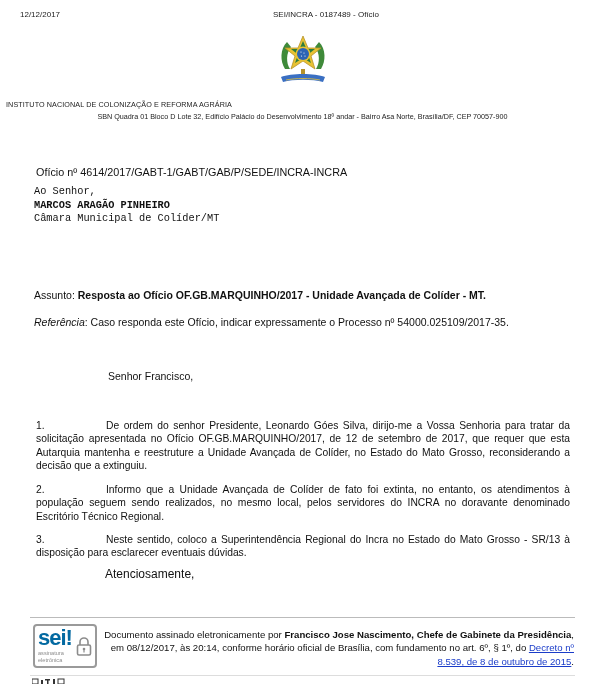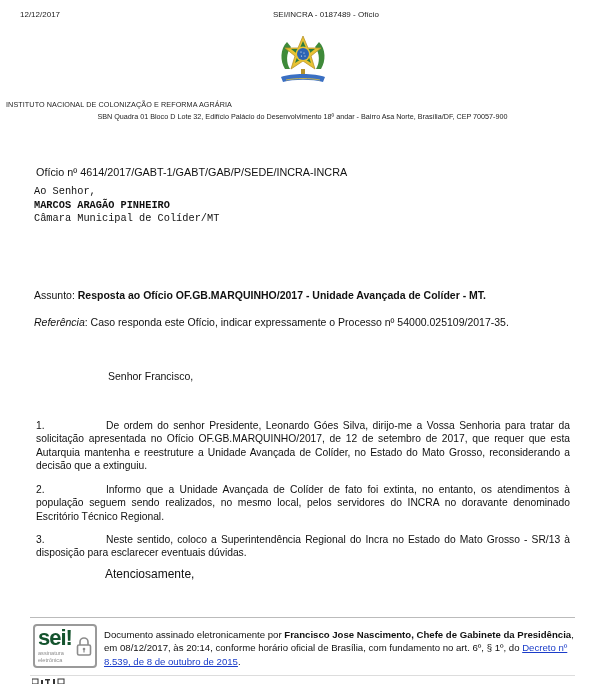--- a/index.html
+++ b/index.html
@@ -27,24 +27,24 @@
   .p1 { top: 419px; }
   .p2 { top: 483px; }
   .p3 { top: 533px; }
   .closing { left: 105px; top: 567px; font-size: 12px; }
   .sep-top { left: 30px; top: 617px; width: 545px; height: 1px; background: #bbb; }
   .sep-bot { left: 30px; top: 675px; width: 545px; height: 1px; background: #ddd; }
   .seal {
     left: 33px; top: 624px; width: 64px; height: 44px; border: 2px solid #9a9a9a;
     border-radius: 4px; box-sizing: border-box; background: #fff;
   }
-  .seal-word { position: absolute; left: 3px; top: 0px; font-size: 22px; font-weight: bold; color: #14532d; letter-spacing: -1px; line-height: 24px; }
+  .seal-word { position: absolute; left: 3px; top: 0px; font-size: 22px; font-weight: bold; color: #0369a1; letter-spacing: -1px; line-height: 24px; }
   .seal-sub { position: absolute; left: 3px; top: 24px; font-size: 5.6px; line-height: 6.5px; color: #8c8c8c; }
   .seal-lock { position: absolute; right: 3px; top: 10px; width: 16px; height: 20px; }
-  .sig-text { left: 104px; top: 628px; width: 470px; font-size: 9.6px; line-height: 13.4px; color: #111; }
+  .sig-text { left: 104px; top: 628px; width: 470px; font-size: 9.6px; line-height: 13.4px; color: #111; text-align: right; }
   .sig-link { color: #1a3cc9; text-decoration: underline; }
   .qr-stub { left: 32px; top: 678px; width: 70px; height: 6px; }
 </style>
 </head>
 <body>
 
 <div class="abs hdr hdr-date">12/12/2017</div>
 <div class="abs hdr hdr-title">SEI/INCRA - 0187489 - Ofício</div>
 
 <svg class="abs crest" viewBox="0 0 54 58">

